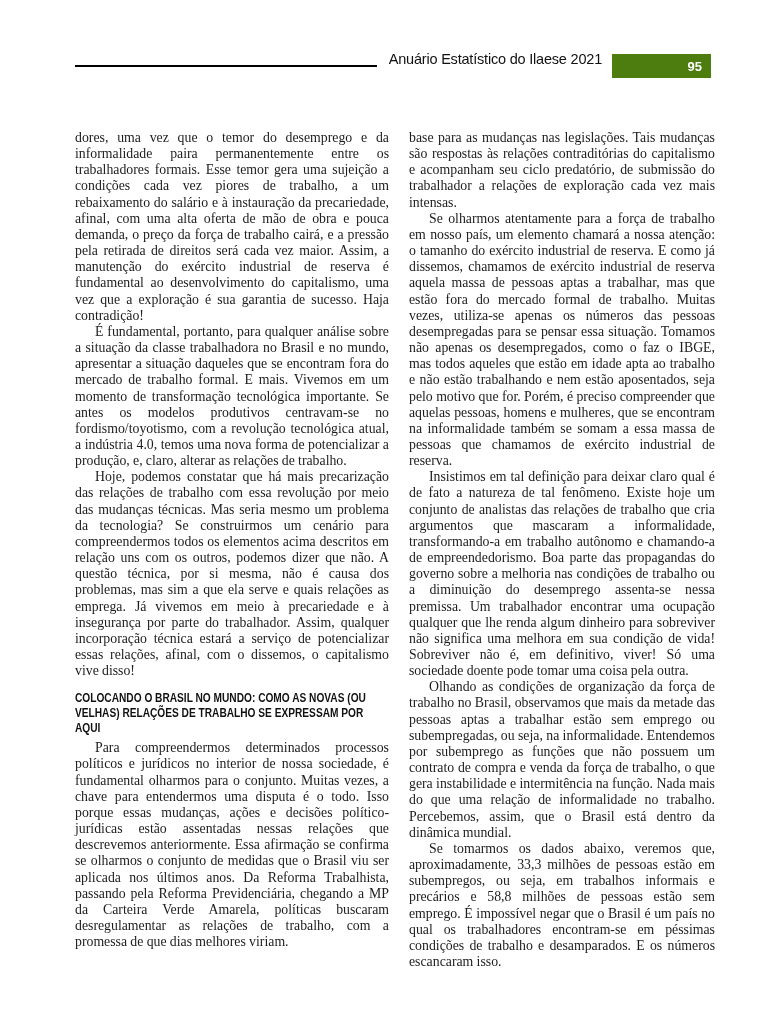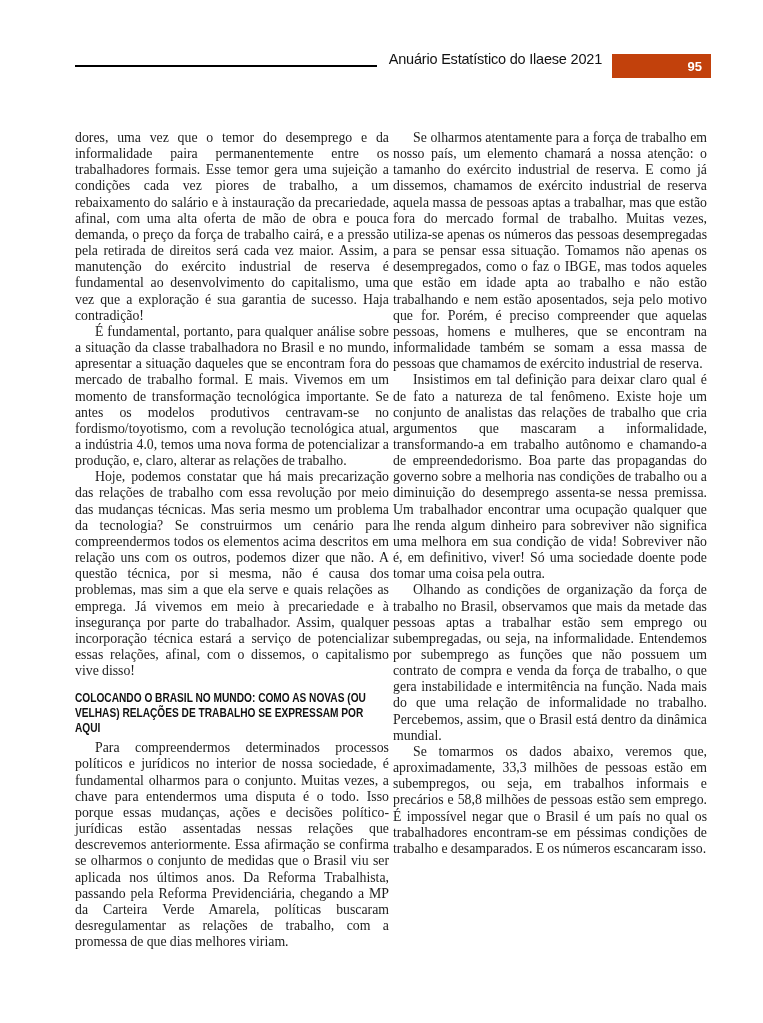--- a/index.html
+++ b/index.html
@@ -53,21 +53,21 @@
     box-sizing: border-box;
   }
 
   
   .columns {
     position: absolute;
     top: 130px;
     left: 75px;
     width: 640px;
     display: flex;
-    gap: 4px;
+    gap: 20px;
   }
   .col {
     width: 314px;
   }
   .col p {
     margin: 0;
     font-size: 13.8px;
     line-height: 16.15px;
     text-align: justify;
     color: #1c1c1c;
@@ -89,32 +89,33 @@
     transform: scaleX(0.781);
     transform-origin: 0 0;
   }
 </style>
 </head>
 <body>
 
 <div class="page-header">
   <div class="header-rule"></div>
   <div class="header-title">Anuário Estatístico do Ilaese 2021</div>
-  <div class="page-num-box" style="background: #c2410c;">
+  <div class="page-num-box" style="background: #4d7c0f;">
     <span>95</span>
   </div>
 </div>
 
 <div class="columns">
   <div class="col" id="col-left">
       <p class="p">dores, uma vez que o temor do desemprego e da informalidade paira permanentemente entre os trabalhadores formais. Esse temor gera uma sujeição a condições cada vez piores de trabalho, a um rebaixamento do salário e à instauração da precariedade, afinal, com uma alta oferta de mão de obra e pouca demanda, o preço da força de trabalho cairá, e a pressão pela retirada de direitos será cada vez maior. Assim, a manutenção do exército industrial de reserva é fundamental ao desenvolvimento do capitalismo, uma vez que a exploração é sua garantia de sucesso. Haja contradição!</p>
       <p class="p-indent">É fundamental, portanto, para qualquer análise sobre a situação da classe trabalhadora no Brasil e no mundo, apresentar a situação daqueles que se encontram fora do mercado de trabalho formal. E mais. Vivemos em um momento de transformação tecnológica importante. Se antes os modelos produtivos centravam-se no fordismo/toyotismo, com a revolução tecnológica atual, a indústria 4.0, temos uma nova forma de potencializar a produção, e, claro, alterar as relações de trabalho.</p>
       <p class="p-indent">Hoje, podemos constatar que há mais precarização das relações de trabalho com essa revolução por meio das mudanças técnicas. Mas seria mesmo um problema da tecnologia? Se construirmos um cenário para compreendermos todos os elementos acima descritos em relação uns com os outros, podemos dizer que não. A questão técnica, por si mesma, não é causa dos problemas, mas sim a que ela serve e quais relações as emprega. Já vivemos em meio à precariedade e à insegurança por parte do trabalhador. Assim, qualquer incorporação técnica estará a serviço de potencializar essas relações, afinal, com o dissemos, o capitalismo vive disso!</p>
       <h2 class="heading">COLOCANDO O BRASIL NO MUNDO: COMO AS NOVAS (OU VELHAS) RELAÇÕES DE TRABALHO SE EXPRESSAM POR AQUI</h2>
       <p class="p-indent">Para compreendermos determinados processos políticos e jurídicos no interior de nossa sociedade, é fundamental olharmos para o conjunto. Muitas vezes, a chave para entendermos uma disputa é o todo. Isso porque essas mudanças, ações e decisões político-jurídicas estão assentadas nessas relações que descrevemos anteriormente. Essa afirmação se confirma se olharmos o conjunto de medidas que o Brasil viu ser aplicada nos últimos anos. Da Reforma Trabalhista, passando pela Reforma Previdenciária, chegando a MP da Carteira Verde Amarela, políticas buscaram desregulamentar as relações de trabalho, com a promessa de que dias melhores viriam.</p>
     </div>
   <div class="col" id="col-right">
+      <p class="p">base para as mudanças nas legislações. Tais mudanças são respostas às relações contraditórias do capitalismo e acompanham seu ciclo predatório, de submissão do trabalhador a relações de exploração cada vez mais intensas.</p>
       <p class="p-indent">Se olharmos atentamente para a força de trabalho em nosso país, um elemento chamará a nossa atenção: o tamanho do exército industrial de reserva. E como já dissemos, chamamos de exército industrial de reserva aquela massa de pessoas aptas a trabalhar, mas que estão fora do mercado formal de trabalho. Muitas vezes, utiliza-se apenas os números das pessoas desempregadas para se pensar essa situação. Tomamos não apenas os desempregados, como o faz o IBGE, mas todos aqueles que estão em idade apta ao trabalho e não estão trabalhando e nem estão aposentados, seja pelo motivo que for. Porém, é preciso compreender que aquelas pessoas, homens e mulheres, que se encontram na informalidade também se somam a essa massa de pessoas que chamamos de exército industrial de reserva.</p>
       <p class="p-indent">Insistimos em tal definição para deixar claro qual é de fato a natureza de tal fenômeno. Existe hoje um conjunto de analistas das relações de trabalho que cria argumentos que mascaram a informalidade, transformando-a em trabalho autônomo e chamando-a de empreendedorismo. Boa parte das propagandas do governo sobre a melhoria nas condições de trabalho ou a diminuição do desemprego assenta-se nessa premissa. Um trabalhador encontrar uma ocupação qualquer que lhe renda algum dinheiro para sobreviver não significa uma melhora em sua condição de vida! Sobreviver não é, em definitivo, viver! Só uma sociedade doente pode tomar uma coisa pela outra.</p>
       <p class="p-indent">Olhando as condições de organização da força de trabalho no Brasil, observamos que mais da metade das pessoas aptas a trabalhar estão sem emprego ou subempregadas, ou seja, na informalidade. Entendemos por subemprego as funções que não possuem um contrato de compra e venda da força de trabalho, o que gera instabilidade e intermitência na função. Nada mais do que uma relação de informalidade no trabalho. Percebemos, assim, que o Brasil está dentro da dinâmica mundial.</p>
       <p class="p-indent">Se tomarmos os dados abaixo, veremos que, aproximadamente, 33,3 milhões de pessoas estão em subempregos, ou seja, em trabalhos informais e precários e 58,8 milhões de pessoas estão sem emprego. É impossível negar que o Brasil é um país no qual os trabalhadores encontram-se em péssimas condições de trabalho e desamparados. E os números escancaram isso.</p>
     </div>
 </div>
 
 </body></html>

